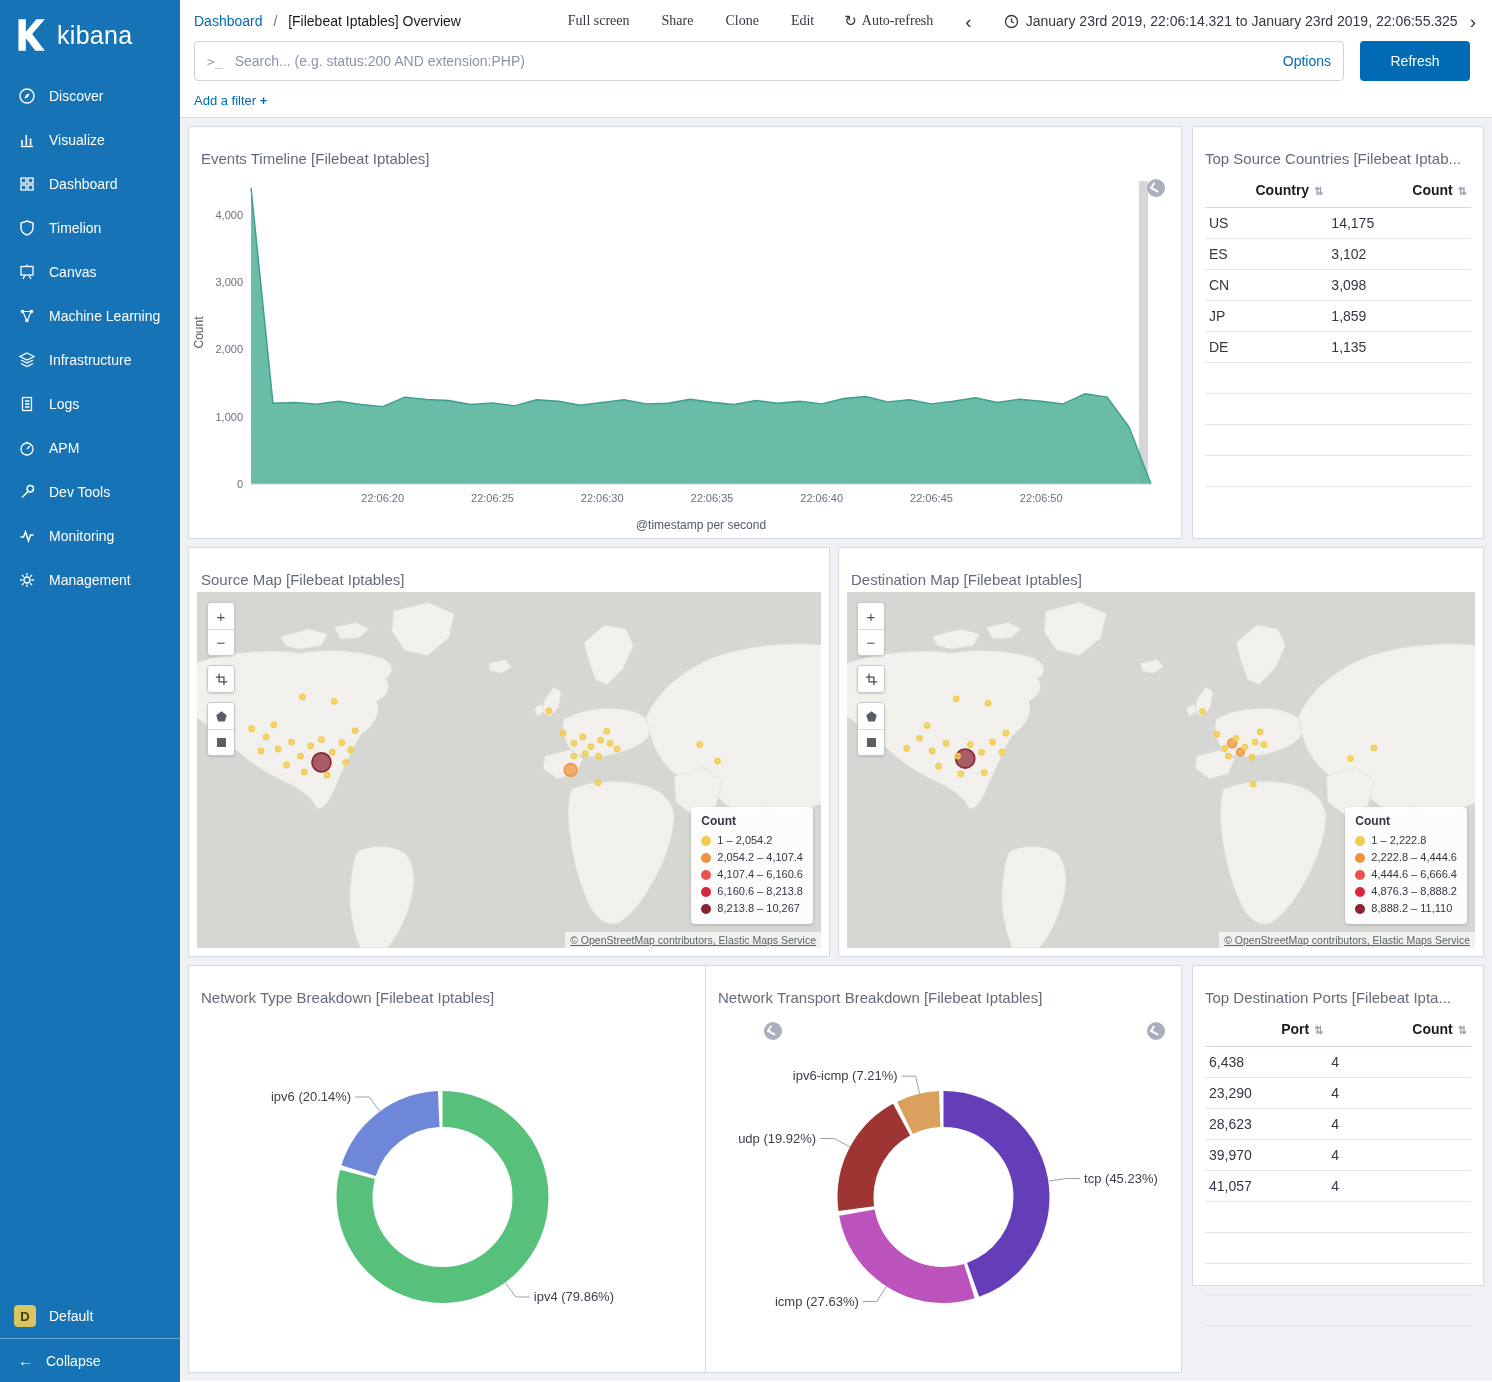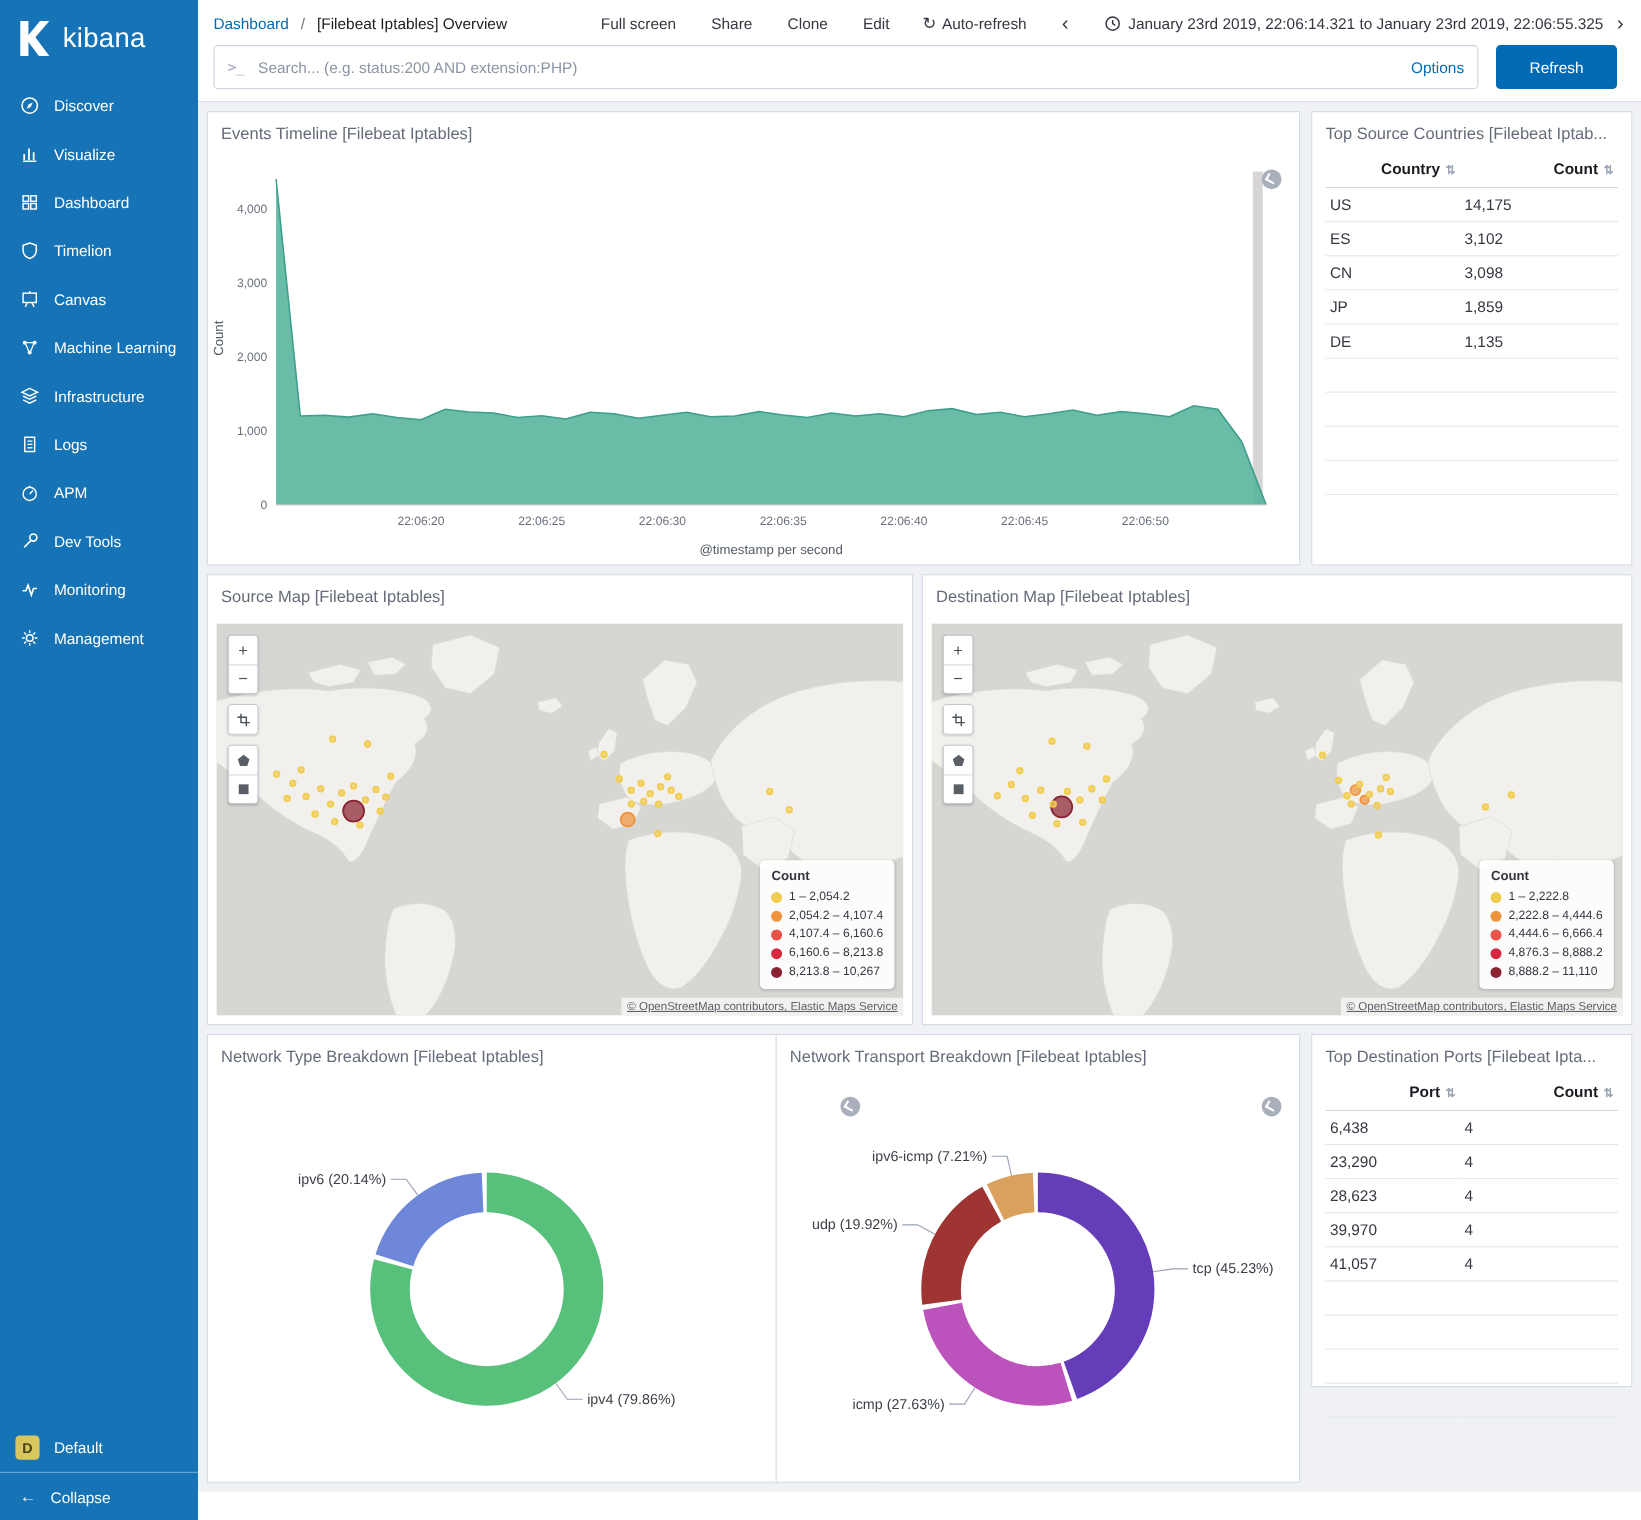--- a/index.html
+++ b/index.html
@@ -34,21 +34,21 @@
 
   
   .main { margin-left:180px; }
   .header { border-bottom:1px solid #d3dae6; padding-top:6px; background:#fff; }
   .topbar { display:flex; align-items:center; height:30px; padding:0 14px; font-size:14px; }
   .breadcrumb a { color:#006bb4; text-decoration:none; }
   .crumb-sep { color:#69707d; margin:0 7px; }
   .crumb-current { color:#1a1c21; }
   .tb-right-group { margin-left:auto; display:flex; align-items:center; gap:30px; }
   .tb-menu { display:flex; gap:32px; }
-  .tb-menu span, .auto-refresh { cursor:pointer; color:#343741; }
+  .tb-menu span, .auto-refresh { cursor:pointer; color:#343741;font-family:Liberation Serif, serif; }
   .auto-refresh { display:flex; align-items:center; gap:5px; }
   .refresh-cycle-icon::before { content:"\21BB"; font-size:15px; }
   .chev { cursor:pointer; font-size:19px; line-height:1; color:#343741; padding:0 2px; }
   .chev-left::before { content:"\2039"; }
   .chev-right::before { content:"\203A"; }
   .time-group { display:flex; align-items:center; gap:7px; }
   .time-group svg { width:15px; height:15px; }
   .tb-far-right { margin-left:10px; }
 
   .search-row { display:flex; gap:16px; padding:5px 22px 11px 14px; }
@@ -69,21 +69,21 @@
   }
   .filter-row { padding:0 14px 9px 14px; }
   .add-filter { color:#006bb4; font-size:13px; cursor:pointer; }
   .add-filter::after { content:" +"; font-weight:700; }
 
   
   .dash { position:relative; height:1263px; background:#eff1f4; }
   .panel { position:absolute; background:#fff; border:1px solid #d3dae6; }
   .panel-title {
     padding:11px 12px 6px 12px; font-size:15px; color:#646b79;
-    white-space:nowrap; overflow:hidden; text-overflow:ellipsis;
+    white-space:nowrap; overflow:hidden; text-overflow:ellipsis;margin-top:12px;
   }
   #p-timeline  { left:8px;    top:8px;   width:994px; height:413px; }
   #p-countries { left:1012px; top:8px;   width:292px; height:413px; }
   #p-srcmap    { left:8px;    top:429px; width:642px; height:410px; }
   #p-dstmap    { left:658px;  top:429px; width:646px; height:410px; }
   #p-nettype   { left:8px;    top:847px; width:611px; height:408px; }
   #p-transport { left:525px;  top:847px; width:477px; height:408px; }
   #p-ports     { left:1012px; top:847px; width:292px; height:321px; }
 
   .panel-badge {
@@ -302,20 +302,23 @@
       </span>
       <span class="chev chev-right tb-far-right"></span>
     </div>
     <div class="search-row">
       <div class="search-box">
         <span class="prompt-icon"></span>
         <input type="text" placeholder="Search... (e.g. status:200 AND extension:PHP)" style="">
         <span class="options-link">Options</span>
       </div>
       <button class="refresh-btn">Refresh</button>
+    </div>
+    <div class="filter-row">
+      <span class="add-filter">Add a filter</span>
     </div>
   </div>
 
   <div class="dash">
 
     <div class="panel" id="p-timeline">
       <div class="panel-title">Events Timeline [Filebeat Iptables]</div>
       <span class="panel-badge" style="top:52px"></span>
       <div class="chart-mount" id="mount-area"><svg width="992" height="368">
             <rect x="950" y="10" width="9" height="303" fill="#d6d6d6"></rect>

